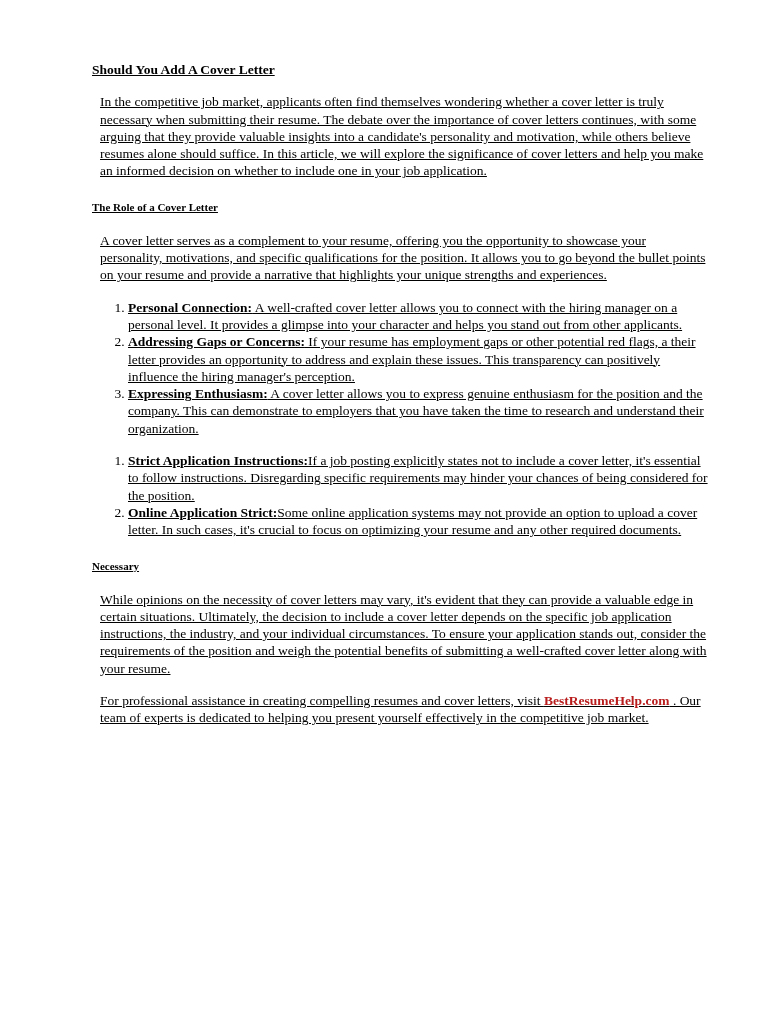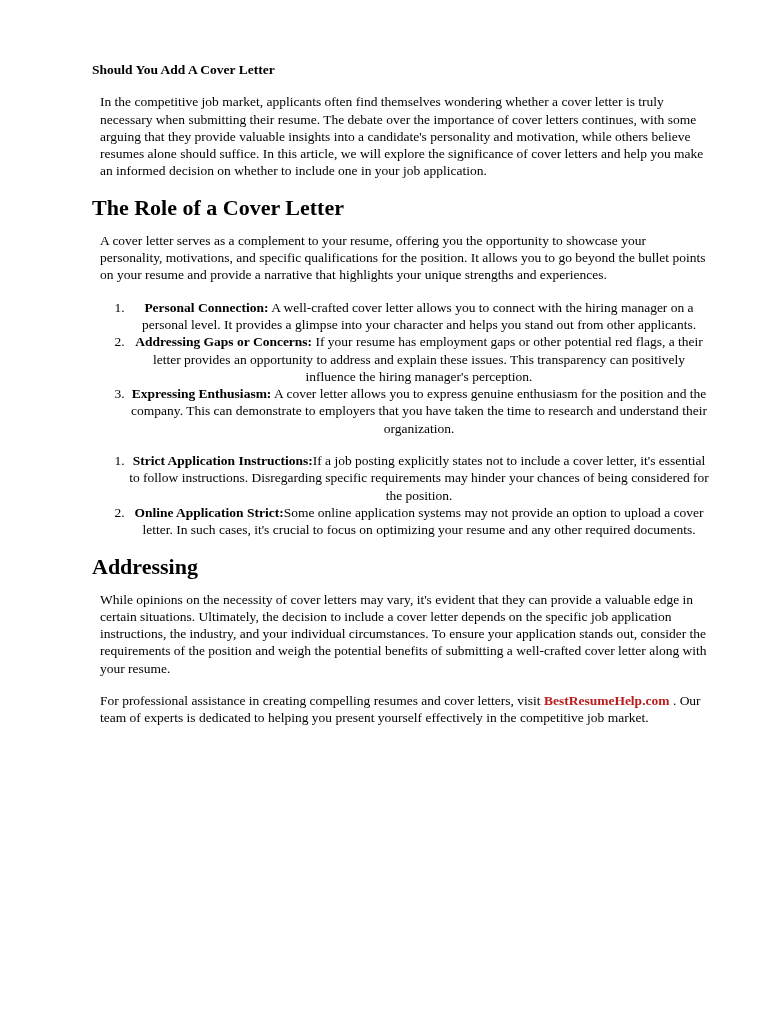--- a/index.html
+++ b/index.html
@@ -13,42 +13,42 @@
     height: 1024px;
     margin: 0 auto;
     background: #ffffff;
     box-sizing: border-box;
     padding: 61px 58px 40px 92px;
     font-family: "Liberation Serif", "DejaVu Serif", serif;
     font-size: 13.5px;
     line-height: 17.3px;
     color: #000000;
     overflow: hidden;
+    text-decoration: underline;
   }
   .doc-title {
     font-weight: bold;
     margin: 0 0 15px 0;
   }
   .para {
     margin: 0 0 15px 8px;
   }
   h2.section-heading {
-    font-size: 22px;
+    font-size: 11px;
     line-height: 21px;
     font-weight: bold;
     margin: 17px 0 14px 0;
   }
   ol.doc-list {
     margin: 0 0 15px 0;
     padding: 0 0 0 36px;
   }
   ol.doc-list li {
     margin: 0;
     padding: 0;
-    text-align: center;
   }
   .lead {
     font-weight: bold;
   }
   a.doc-link {
     color: #b91c1c;
     font-weight: bold;
     text-decoration: none;
     cursor: pointer;
   }
@@ -82,21 +82,21 @@
 
   <ol class="doc-list">
     <li>
       <span class="lead">Strict Application Instructions:</span><span>If a job posting explicitly states not to include a cover letter, it's essential to follow instructions. Disregarding specific requirements may hinder your chances of being considered for the position.</span>
     </li>
     <li>
       <span class="lead">Online Application Strict:</span><span>Some online application systems may not provide an option to upload a cover letter. In such cases, it's crucial to focus on optimizing your resume and any other required documents.</span>
     </li>
   </ol>
 
-  <h2 class="section-heading">Addressing</h2>
+  <h2 class="section-heading">Necessary</h2>
 
   <p class="para">While opinions on the necessity of cover letters may vary, it's evident that they can provide a valuable edge in certain situations. Ultimately, the decision to include a cover letter depends on the specific job application instructions, the industry, and your individual circumstances. To ensure your application stands out, consider the requirements of the position and weigh the potential benefits of submitting a well-crafted cover letter along with your resume.</p>
 
   <p class="para">
     <span>For professional assistance in creating compelling resumes and cover letters, visit </span><a class="doc-link">BestResumeHelp.com</a><span> . Our team of experts is dedicated to helping you present yourself effectively in the competitive job market.</span>
   </p>
 
 </div>
 
 </body></html>

